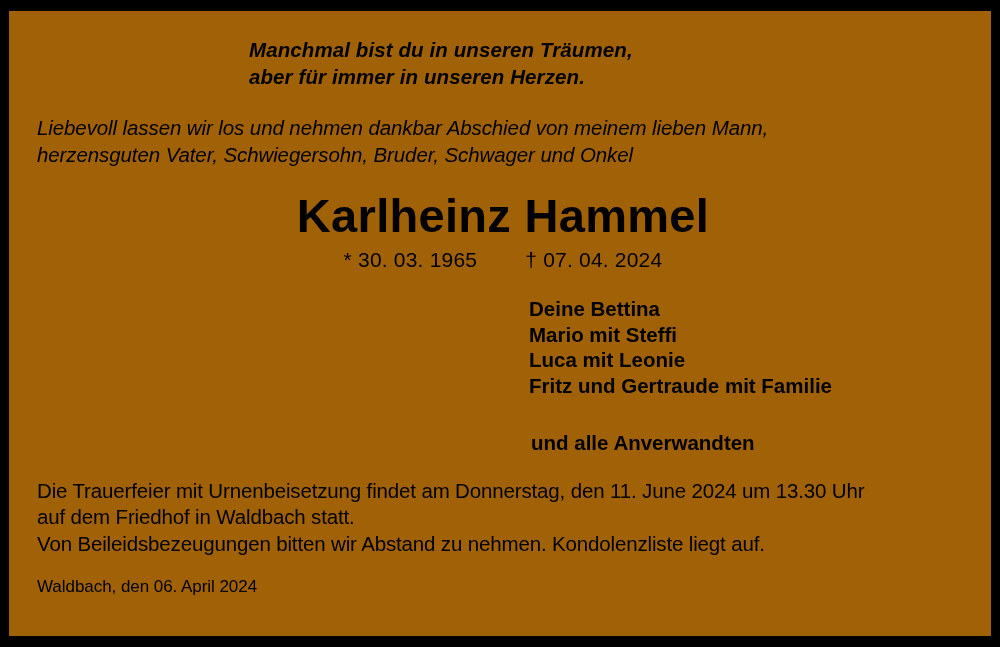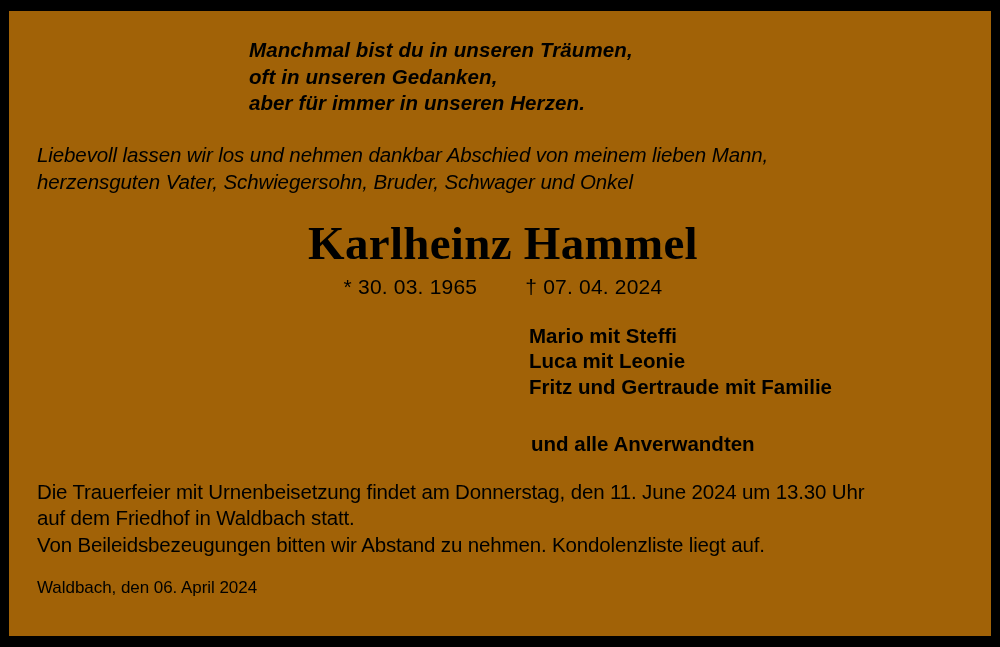--- a/index.html
+++ b/index.html
@@ -55,21 +55,20 @@
     white-space: nowrap;
   }
   .name {
     margin-top: 22px;
     text-align: center;
     font-size: 47px;
     font-weight: bold;
     letter-spacing: 0.3px;
     line-height: 52px;
     padding-left: 6px;
-    font-family: Liberation Serif, serif;
   }
   .dates {
     margin-top: 6px;
     text-align: center;
     font-size: 21px;
     letter-spacing: 0.2px;
     padding-left: 6px;
   }
   .dates .sep {
     display: inline-block;
@@ -108,38 +107,38 @@
   }
 </style>
 </head>
 <body>
 
 <div class="obituary">
   <div class="inner">
 
     <div class="verse">
       <div>Manchmal bist du in unseren Träumen,</div>
-      <div>oft in unseren Gedanken,</div>
       <div>aber für immer in unseren Herzen.</div>
     </div>
 
     <div class="intro">
       <div>Liebevoll lassen wir los und nehmen dankbar Abschied von meinem lieben Mann,</div>
       <div>herzensguten Vater, Schwiegersohn, Bruder, Schwager und Onkel</div>
     </div>
 
     <div class="name">Karlheinz Hammel</div>
 
     <div class="dates">
       <span>* 30. 03. 1965</span>
       <span class="sep"></span>
       <span>† 07. 04. 2024</span>
     </div>
 
     <div class="farewell">
+      <div class="bold">Deine Bettina</div>
       <div class="bold">Mario mit Steffi</div>
       <div class="bold">Luca mit Leonie</div>
       <div class="bold">Fritz und Gertraude mit Familie</div>
       <div class="bold indent">und alle Anverwandten</div>
     </div>
 
     <div class="service">
       <div>Die Trauerfeier mit Urnenbeisetzung findet am Donnerstag, den 11. June 2024 um 13.30 Uhr</div>
       <div>auf dem Friedhof in Waldbach statt.</div>
       <div>Von Beileidsbezeugungen bitten wir Abstand zu nehmen. Kondolenzliste liegt auf.</div>

